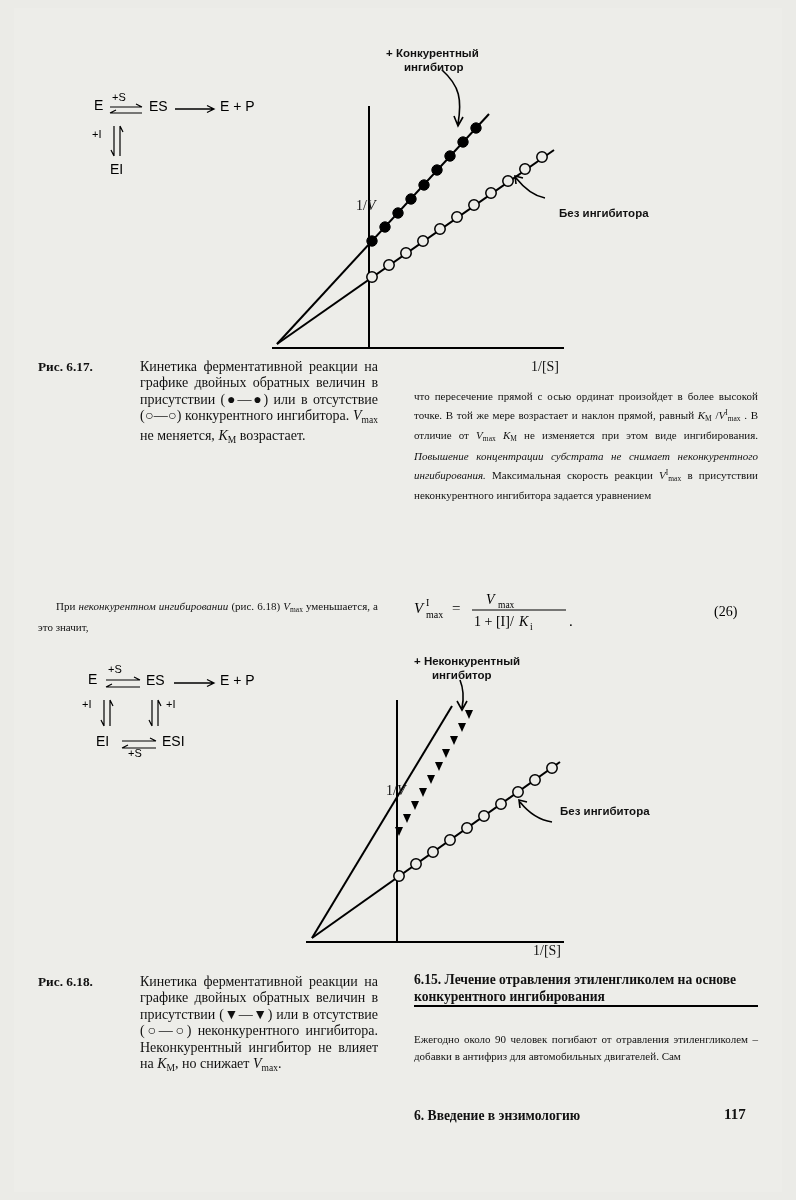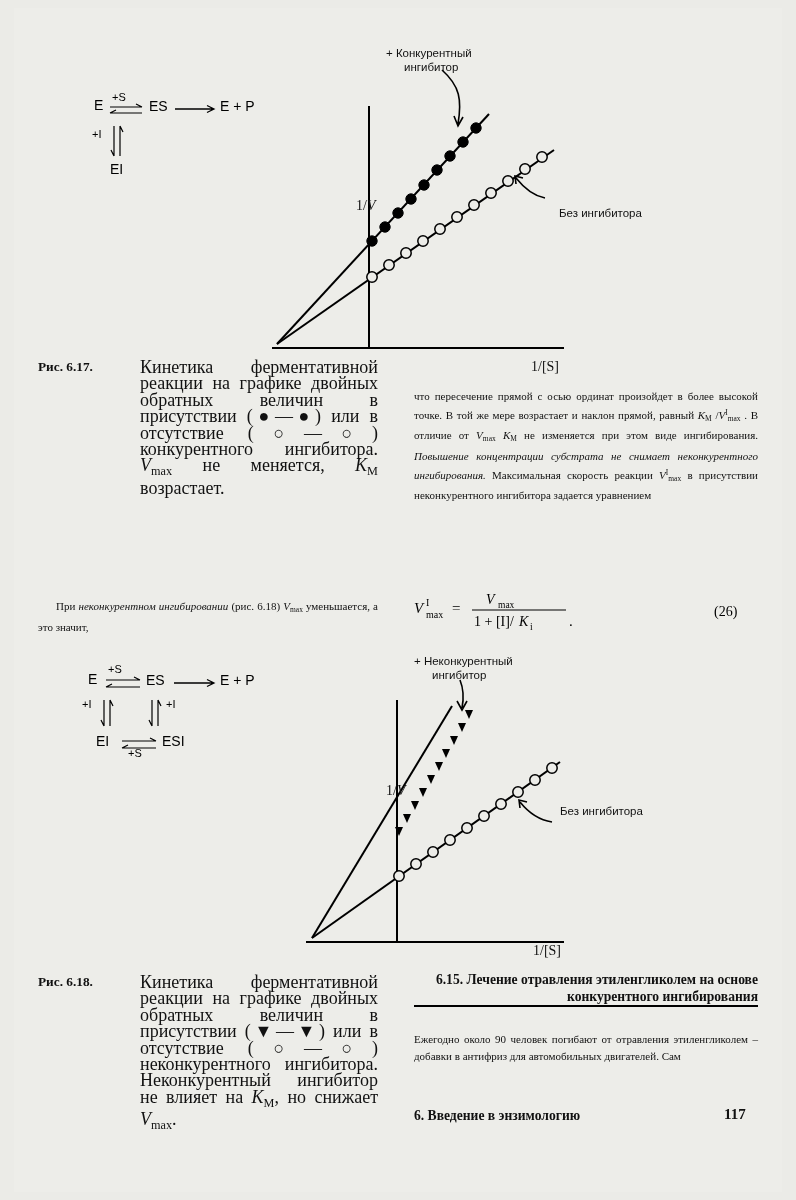--- a/index.html
+++ b/index.html
@@ -37,35 +37,35 @@
     position: absolute;
     font-family: "Liberation Serif", serif;
     font-size: 14px;
     white-space: nowrap;
     margin-left: 20px;
   }
   .lblsans {
     position: absolute;
     font-family: "Liberation Sans", sans-serif;
     font-size: 11.5px;
-    font-weight: normal;
+    font-weight: bold;
     white-space: nowrap;
     line-height: 1.25;
   }
   .schema {
     position: absolute;
     font-family: "Liberation Sans", sans-serif;
     font-size: 13px;
   }
 
   
   .capblock {
     position: absolute;
     font-family: "Liberation Serif", serif;
-    font-size: 18px;
+    font-size: 14px;
     line-height: 16.4px;
     text-align: justify;
   }
   .fignum {
     position: absolute;
     font-family: "Liberation Serif", serif;
     font-weight: bold;
     font-size: 13.3px;
   }
   .col {
@@ -86,21 +86,20 @@
     font-family: "Liberation Serif", serif;
     font-size: 13.6px;
     font-weight: bold;
   }
   .secttitle {
     position: absolute;
     font-family: "Liberation Serif", serif;
     font-size: 13.6px;
     font-weight: bold;
     line-height: 16.6px;
-    text-align: right;
   }
   .rule {
     position: absolute;
     height: 1.5px;
     background: #000;
   }
   svg { display: block; overflow: visible; }
 </style>
 </head>
 <body>

